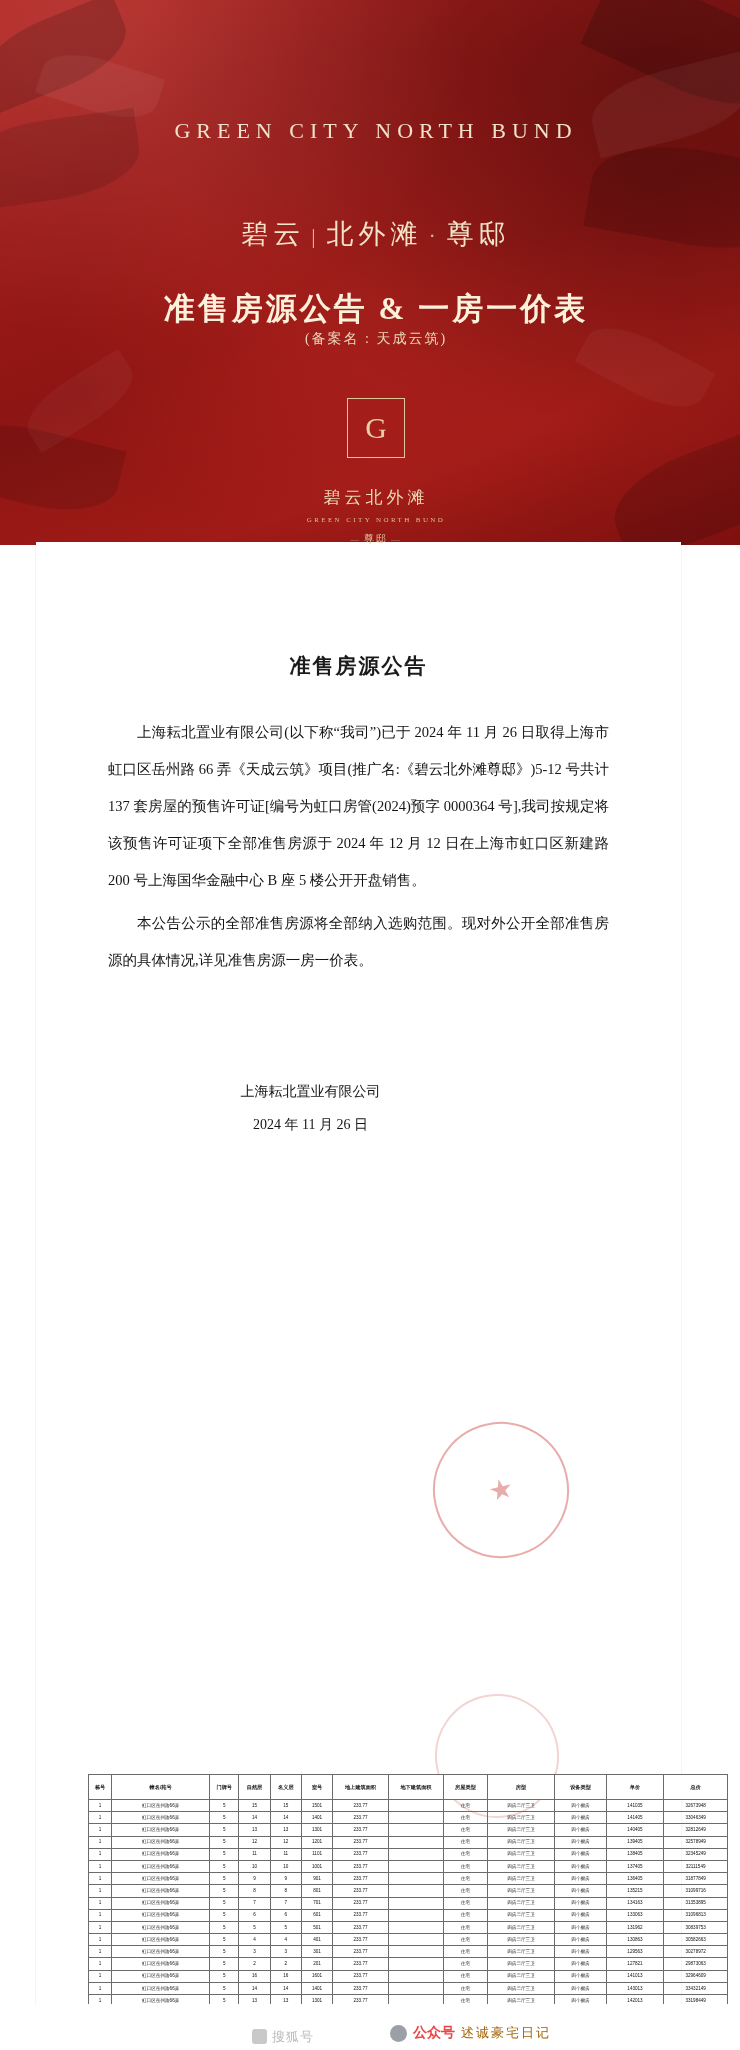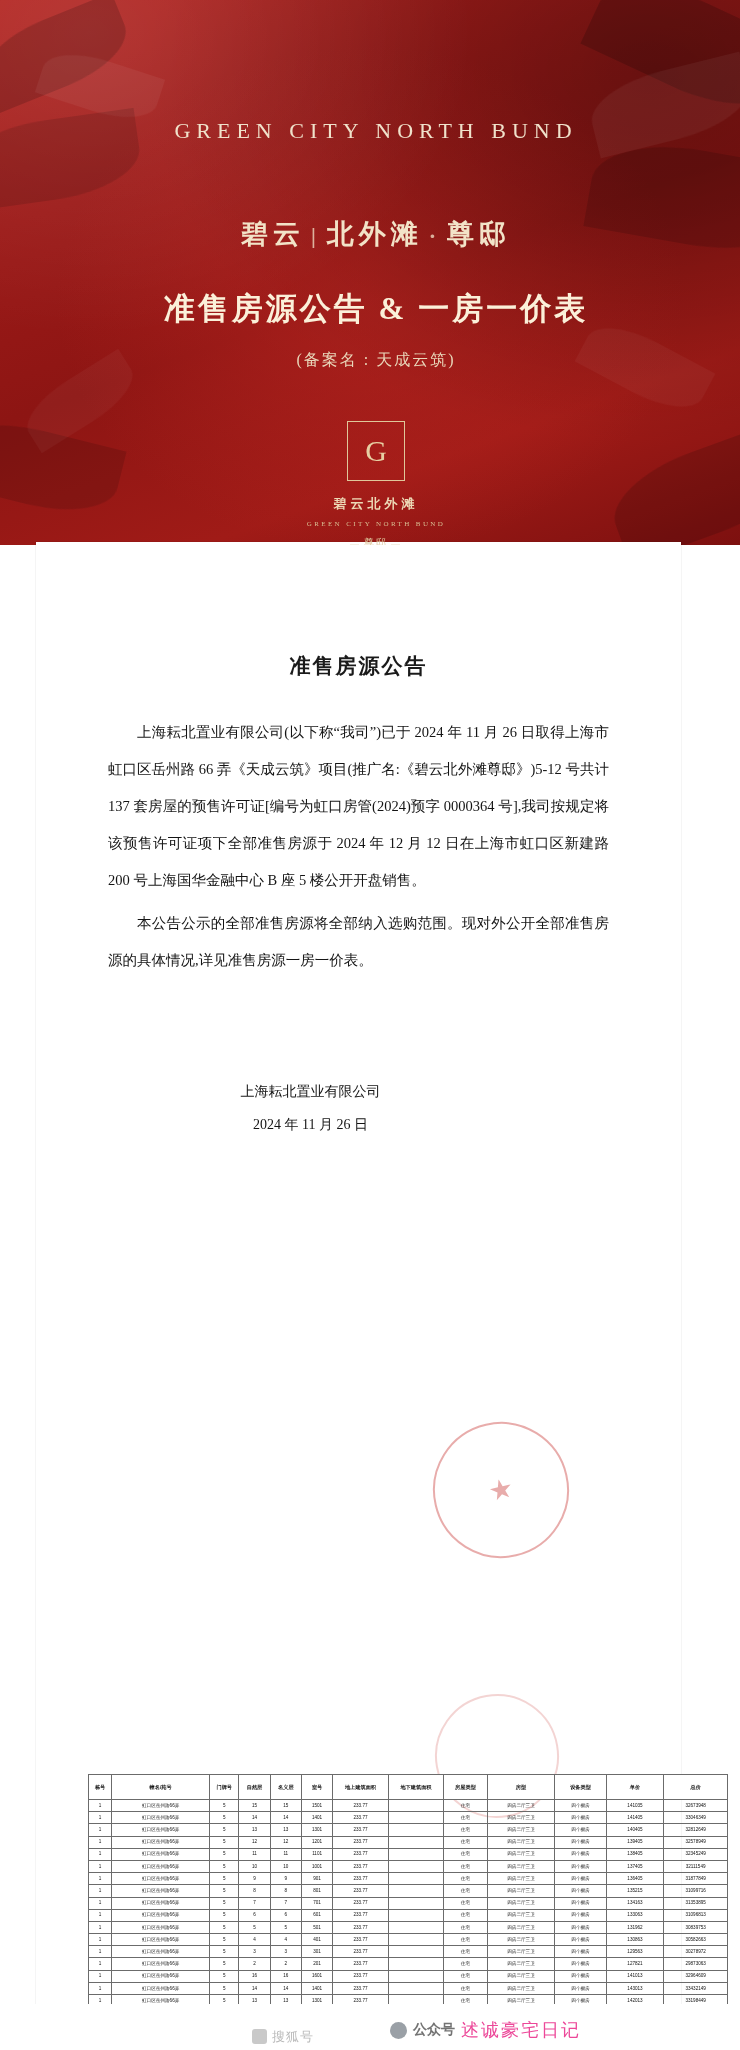--- a/index.html
+++ b/index.html
@@ -23,29 +23,29 @@
   .leaf.l5{width:160px;height:70px;right:-10px;top:70px;transform:rotate(-14deg);background:rgba(255,255,255,.05);}
   .leaf.l6{width:210px;height:95px;right:-60px;top:150px;transform:rotate(10deg);background:rgba(0,0,0,.14);}
   .leaf.l7{width:170px;height:75px;left:-50px;bottom:40px;transform:rotate(14deg);background:rgba(0,0,0,.13);}
   .leaf.l8{width:190px;height:85px;right:-60px;bottom:10px;transform:rotate(-20deg);background:rgba(0,0,0,.15);}
   .leaf.l9{width:120px;height:48px;left:20px;bottom:120px;transform:rotate(-32deg);background:rgba(255,255,255,.04);}
   .leaf.l10{width:130px;height:55px;right:30px;bottom:150px;transform:rotate(28deg);background:rgba(255,255,255,.04);}
 
   .poster-inner{position:relative;z-index:3;text-align:center;color:#f3dfc2;padding-left:12px;}
   .en-title{margin-top:118px;font-size:22px;letter-spacing:6px;color:#f0e2cb;
     font-family:"Liberation Serif",serif;font-weight:400;}
-  .cn-brand{margin-top:72px;font-size:27px;letter-spacing:5px;color:#f2e3c8;font-weight:700;}
+  .cn-brand{margin-top:72px;font-size:27px;letter-spacing:5px;color:#f2e3c8;font-weight:400;}
   .cn-brand .sep{opacity:.75;padding:0 6px;font-size:22px;}
   .cn-main{margin-top:36px;font-size:31px;letter-spacing:3px;color:#fbf0d9;font-weight:700;}
-  .cn-sub{margin-top:20px;font-size:16px;letter-spacing:2px;color:#e9d7ba;}
+  .cn-sub{font-size:14px;letter-spacing:2px;color:#e9d7ba;}
 
   .logo-wrap{margin-top:50px;display:flex;flex-direction:column;align-items:center;}
   .logo-box{width:56px;height:58px;border:1.4px solid #e0c79a;display:flex;align-items:center;justify-content:center;}
   .logo-box span{font-family:"Liberation Serif",serif;font-size:30px;color:#e7cfa3;letter-spacing:0;}
-  .logo-cn{margin-top:14px;font-size:13px;letter-spacing:4px;color:#edd9b6;font-weight:bold;}
+  .logo-cn{margin-top:28px;font-size:17px;letter-spacing:4px;color:#edd9b6;}
   .logo-en{margin-top:7px;font-size:7px;letter-spacing:2.4px;color:#d9bf93;}
   .logo-zun{margin-top:8px;font-size:10px;letter-spacing:2px;color:#dcc59b;}
   .logo-zun:before,.logo-zun:after{content:"—";opacity:.6;padding:0 3px;font-size:9px;}
 
   
   .sheet{position:absolute;left:36px;top:542px;width:645px;height:1508px;background:#fff;
     box-shadow:0 0 0 1px rgba(0,0,0,.04);}
   .doc-title{text-align:center;font-size:21px;font-weight:700;letter-spacing:2px;margin-top:110px;color:#1a1a1a;}
   .doc-body{margin:34px 72px 0 72px;font-size:14.5px;line-height:2.55;color:#141414;text-align:justify;}
   .doc-body p{margin:0 0 6px 0;text-indent:2em;}
@@ -72,22 +72,22 @@
 
   
   .bottombar{position:absolute;left:16px;bottom:0;width:740px;height:46px;background:#fff;
     display:flex;align-items:center;padding-left:48px;}
   .wm-left{position:absolute;left:236px;bottom:4px;font-size:13px;color:#b9b9b9;
     font-family:"Liberation Sans",sans-serif;letter-spacing:1px;}
   .wm-left .wm-logo{display:inline-block;width:15px;height:15px;background:#c9c9c9;border-radius:3px;
     vertical-align:-3px;margin-right:5px;}
   .gz{position:absolute;left:374px;bottom:8px;display:flex;align-items:center;gap:6px;}
   .gz .dot{width:17px;height:17px;border-radius:50%;background:#9aa0a6;}
-  .gz .gz-t{font-size:14px;color:#737373;font-family:Liberation Sans, sans-serif;font-weight:700;}
-  .gz .gz-s{font-size:18px;color:#ec4899;font-family:"Liberation Sans",sans-serif;letter-spacing:2px;text-align:center;}
+  .gz .gz-t{font-size:14px;color:#ef4444;font-family:Liberation Sans, sans-serif;font-weight:700;}
+  .gz .gz-s{font-size:13px;color:#a16207;font-family:"Liberation Sans",sans-serif;letter-spacing:2px;text-align:center;}
 </style>
 </head>
 <body>
 
 <div class="page">
 
   <div class="poster">
     <div class="leaf l1"></div>
     <div class="leaf l2"></div>
     <div class="leaf l3"></div>

